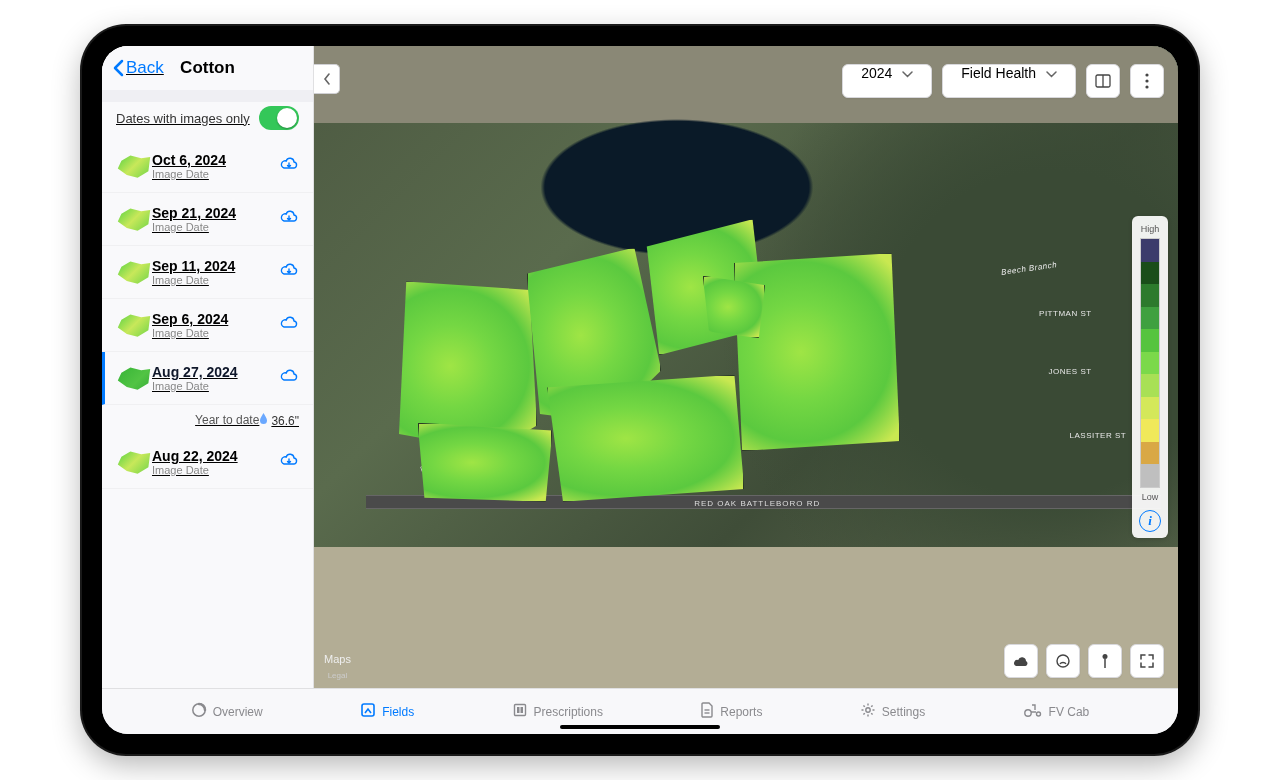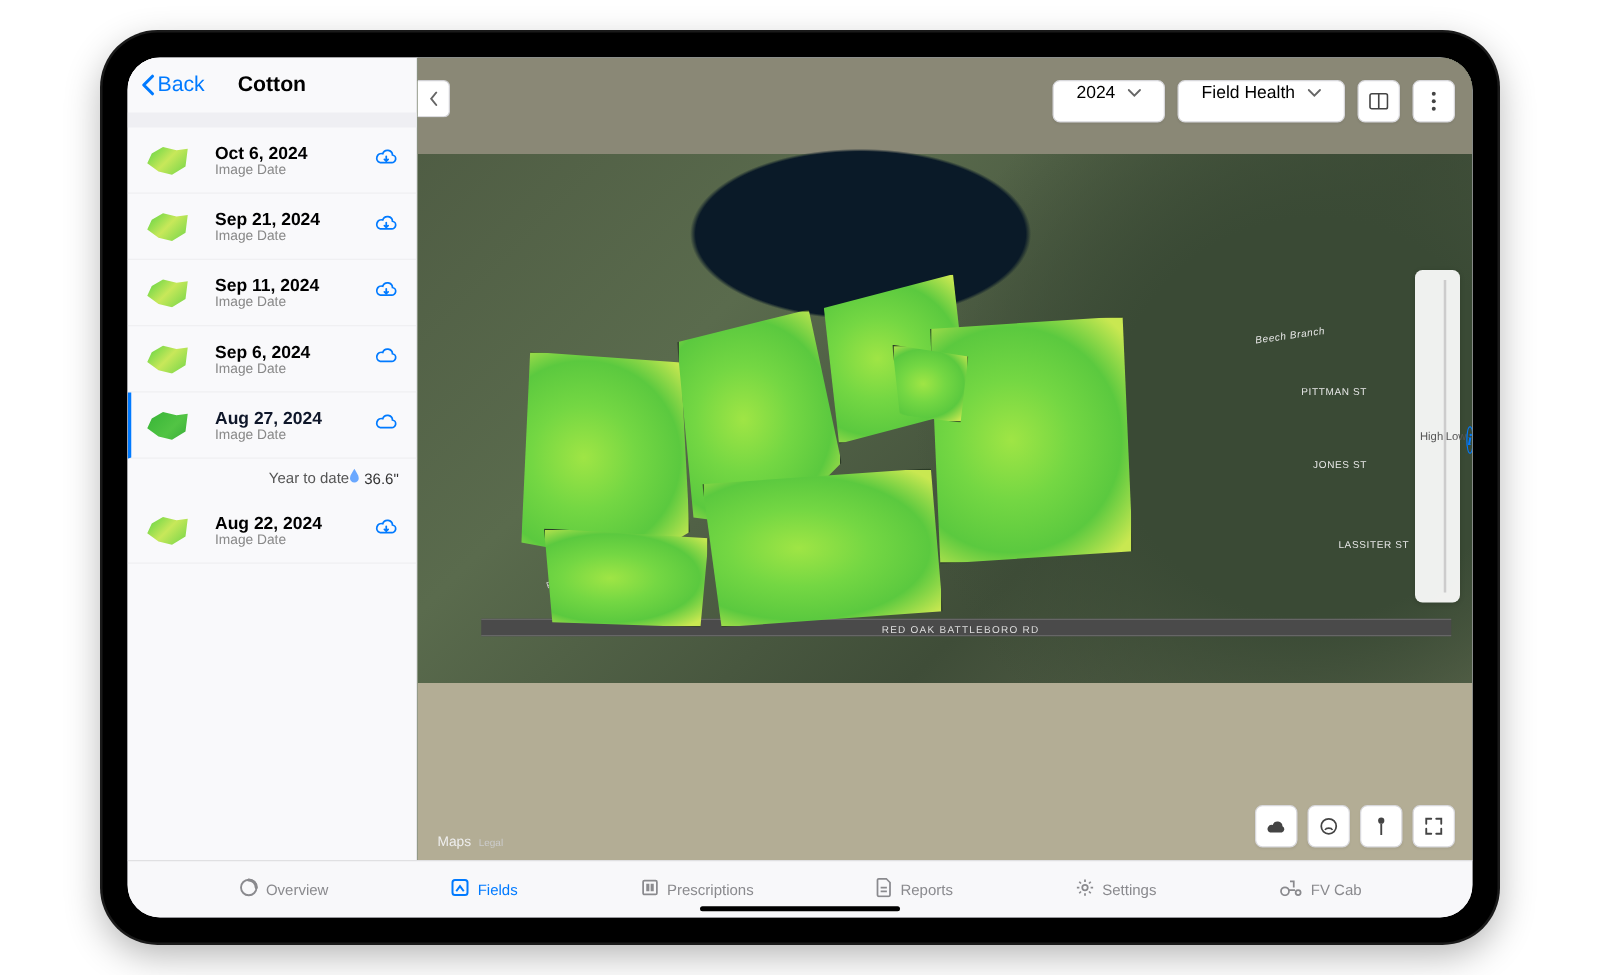--- a/index.html
+++ b/index.html
@@ -20,21 +20,21 @@
 
 
 .status-bar {
   height: 24px; display: flex; align-items: center; justify-content: space-between;
   padding: 0 16px; font-size: 12px; font-weight: 600; color: #000; background: #f2f2f7;
 }
 .status-right { display: flex; align-items: center; gap: 4px; }
 
 
 .app { flex: 1; display: flex; background: #fff; position: relative; overflow: hidden; }
-.sidebar { width: 232px; background: #f9f9fb; border-right: 1px solid #e0e0e2; display: flex; flex-direction: column; }
+.sidebar { width: 212px; background: #f9f9fb; border-right: 1px solid #e0e0e2; display: flex; flex-direction: column; text-decoration: underline; }
 
 .sb-header {
   height: 44px; display: flex; align-items: center; padding: 0 10px; position: relative;
 }
 .back-btn {
   display: flex; align-items: center; color: #007aff; font-size: 17px; cursor: pointer;
 }
 .back-btn svg { margin-right: 2px; }
 .sb-title {
   position: absolute; left: 50%; transform: translateX(-50%);
@@ -60,21 +60,21 @@
 .switch {
   width: 40px; height: 24px; background: #34c759; border-radius: 12px; position: relative; cursor: pointer;
 }
 .switch::after {
   content: ""; position: absolute; right: 2px; top: 2px; width: 20px; height: 20px;
   background: #fff; border-radius: 50%; box-shadow: 0 1px 2px rgba(0,0,0,0.3);
 }
 
 .date-list { flex: 1; overflow-y: auto; }
 .date-item {
-  display: flex; align-items: center; padding: 12px 14px; gap: 20px; cursor: pointer;
+  display: flex; align-items: center; padding: 12px 14px; gap: 0; cursor: pointer;
   border-bottom: 1px solid #f0f0f2;
 }
 .thumb {
   width: 36px; height: 26px; border-radius: 3px;
   background: linear-gradient(135deg, #7bd94a 20%, #c8e85a 50%, #8ddb4e 80%);
   clip-path: polygon(15% 30%, 40% 10%, 70% 20%, 95% 15%, 90% 70%, 60% 95%, 30% 85%, 5% 60%);
 }
 .thumb.sel { background: linear-gradient(135deg, #3db83a 20%, #52c444 60%, #3cb13a 90%); }
 .date-text { flex: 1; }
 .date-title { font-size: 14px; font-weight: 600; color: #000; }
@@ -155,21 +155,21 @@
 }
 .sq-btn {
   width: 34px; height: 34px; background: #fff; border: 1px solid #d8d8dc; border-radius: 6px;
   display: flex; align-items: center; justify-content: center; cursor: pointer; color: #333;
   box-shadow: 0 1px 2px rgba(0,0,0,0.06);
 }
 
 
 .legend {
   position: absolute; right: 10px; top: 170px; width: 36px; background: rgba(255,255,255,0.92);
-  border-radius: 6px; padding: 6px 4px; display: flex; flex-direction: row; align-items: center;
+  border-radius: 6px; padding: 6px 4px; display: flex; flex-direction: column; align-items: center;
   box-shadow: 0 1px 4px rgba(0,0,0,0.15);
 }
 .legend-label { font-size: 9px; color: #555; margin: 2px 0; }
 .legend-scale { width: 20px; height: 250px; display: flex; flex-direction: column; border: 1px solid #ccc; margin: 2px 0; }
 .legend-scale div { flex: 1; }
 .lc0{background:#3b3b6b;} .lc1{background:#1a4d1a;} .lc2{background:#2d7a2d;} .lc3{background:#3fa03f;}
 .lc4{background:#56c43e;} .lc5{background:#7bd94a;} .lc6{background:#a8e055;} .lc7{background:#d4e85a;}
 .lc8{background:#f0e95a;} .lc9{background:#d9a845;} .lc10{background:#bfbfbf;}
 .legend-info {
   width: 22px; height: 22px; border: 1.5px solid #007aff; border-radius: 50%;
@@ -180,21 +180,21 @@
 
 
 .map-btns {
   position: absolute; right: 14px; bottom: 10px; display: flex; gap: 8px;
 }
 .map-btns .sq-btn { background: #fff; }
 
 
 .maps-attr {
   position: absolute; left: 10px; bottom: 8px; font-size: 11px; color: #eee;
-  display: flex; align-items: center; gap: 6px;
+  display: flex; align-items: center; gap: 6px; flex-direction: column;
 }
 .maps-attr .legal { font-size: 8px; color: #ccc; }
 
 
 .tabbar {
   height: 46px; background: #f8f8fa; border-top: 1px solid #e0e0e2;
   display: flex; align-items: center; justify-content: space-around; padding: 13px 40px;
 }
 .tab {
   display: flex; align-items: center; gap: 6px; font-size: 12px; color: #8a8a8e; cursor: pointer;
@@ -225,20 +225,24 @@
                   <path d="M10 2L3 9l7 7" stroke="#007aff" stroke-width="2.5" fill="none" stroke-linecap="round" stroke-linejoin="round"></path>
                 </svg>
               <span>Back</span>
             </div>
             <div class="sb-title">Cotton</div>
           </div>
 
           <div class="sb-gap"></div>
 
 
+          <div class="toggle-row">
+            <span>Dates with images only</span>
+            <div class="switch"></div>
+          </div>
 
           <div class="date-list">
             <div class="date-item">
               <div class="thumb"></div>
               <div class="date-text">
                 <div class="date-title">Oct 6, 2024</div>
                 <div class="date-sub">Image Date</div>
               </div>
               <span class="cloud-icon">
                 <svg width="20" height="16" viewBox="0 0 20 16">

